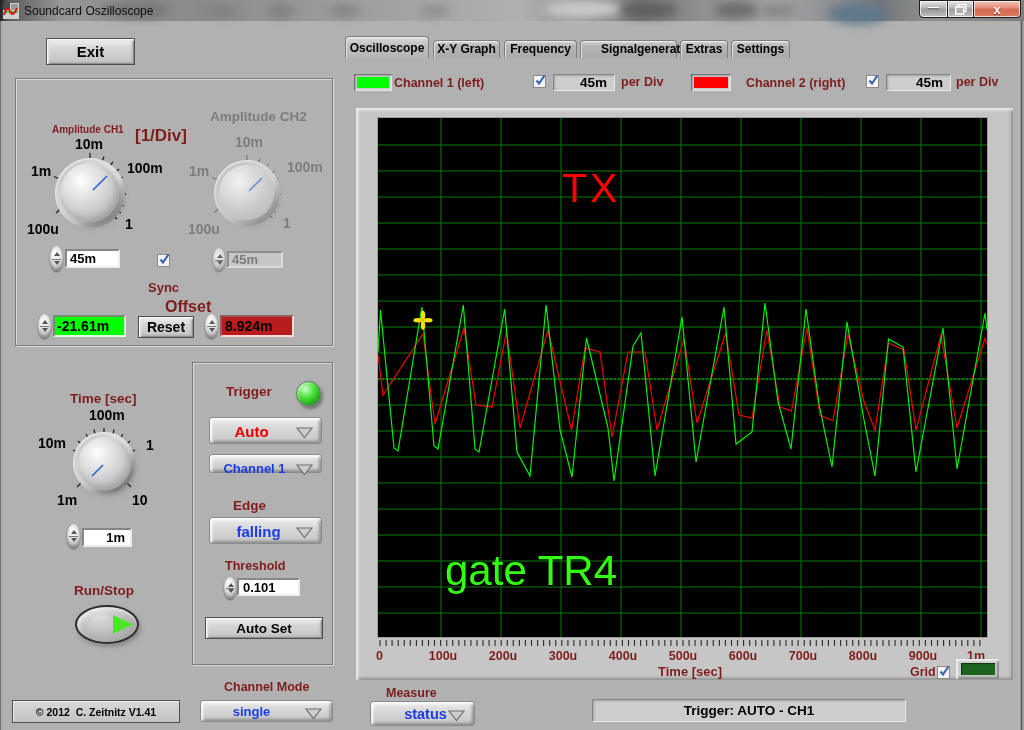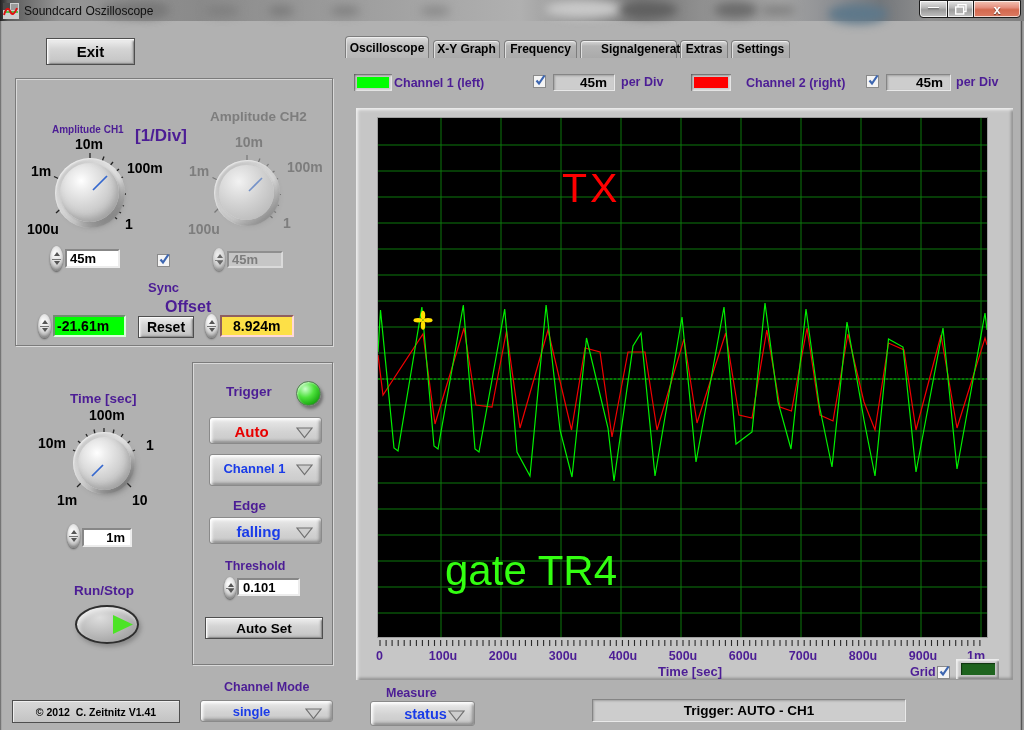--- a/index.html
+++ b/index.html
@@ -30,21 +30,21 @@
 .spin .d{position:absolute;left:3.5px;bottom:6px;width:0;height:0;border-left:3px solid transparent;border-right:3px solid transparent;border-top:4px solid #555;}
 .grpbox{position:absolute;box-sizing:border-box;border:1px solid #7b7b7b;box-shadow:inset 1px 1px 0 #d9d9d9, 1px 1px 0 #d9d9d9;}
 .cb{position:absolute;width:13px;height:13px;background:#f4f4f4;border:1px solid #8a8a8a;box-sizing:border-box;}
 .cb svg{position:absolute;left:0;top:-2px;}
 
 .ring{position:absolute;border-radius:50%;background:linear-gradient(135deg,#cecece 20%,#e9e9e9 45%,#f2f2f2 60%,#bfbfbf 85%);box-shadow:inset 1px 1px 2px rgba(255,255,255,.7), inset -2px -3px 4px rgba(100,100,100,.4);}
 .ball{position:absolute;border-radius:50%;background:radial-gradient(circle at 36% 30%,#ffffff 0%,#efefef 16%,#dcdcdc 38%,#cbcbcb 58%,#b4b4b4 82%,#a0a0a0 100%);box-shadow:3px 4px 6px rgba(70,70,70,.5),inset -3px -4px 6px rgba(120,120,120,.35);}
 .ball.dis{background:radial-gradient(circle at 36% 30%,#f2f2f2 0%,#e2e2e2 22%,#d2d2d2 45%,#c2c2c2 70%,#b0b0b0 100%);box-shadow:3px 4px 6px rgba(90,90,90,.35);}
 .klbl{position:absolute;font-weight:bold;font-size:14px;color:#000;white-space:nowrap;}
 .klbl.g{color:#7d7d7d;}
-.lbl{position:absolute;font-weight:bold;color:#4c1d95;white-space:nowrap;}
+.lbl{position:absolute;font-weight:bold;color:#7f1d1d;white-space:nowrap;}
 
 .tab{position:absolute;box-sizing:border-box;border:1px solid #7d7d7d;border-bottom:none;border-radius:4px 4px 0 0;background:linear-gradient(180deg,#d8d8d8,#b4b4b4 30%,#aaaaaa);box-shadow:inset 0 1px 0 #efefef,inset 1px 0 0 #e0e0e0;text-align:center;font-weight:bold;font-size:13px;color:#000;}
 .tab.active{background:linear-gradient(180deg,#dedede,#bebebe 40%,#b6b6b6);height:22px;z-index:3;}
 
 .swatch{position:absolute;box-sizing:border-box;background:#c9c9c9;box-shadow:inset 1px 1px 2px rgba(60,60,60,.8),inset -1px -1px 2px rgba(255,255,255,.9);}
 .swatch .inner{position:absolute;left:3px;top:3px;right:3px;bottom:3px;}
 .sunkbox{position:absolute;box-sizing:border-box;background:#cdcdcd;border:1px solid;border-color:#858585 #e9e9e9 #e9e9e9 #858585;box-shadow:inset 1px 1px 2px rgba(120,120,120,.5);}
 </style>
 </head>
 <body>
@@ -166,21 +166,21 @@
 <div class="spin" style="left:38px;top:314px;width:13px;height:24px;">
     <div class="u"></div>
     <div class="d"></div>
   </div>
 <div class="whitebox" style="left:53px;top:315px;width:73px;height:22px;line-height:19px;padding-left:2px;background:#00ff00;border-color:#6f8f6f #d9ffd9 #d9ffd9 #6f8f6f;font-size:14px;">-21.61m</div>
 <div class="btn3d" style="left:138px;top:316px;width:56px;height:22px;font-size:14px;font-weight:bold;line-height:21px;">Reset</div>
 <div class="spin" style="left:205px;top:314px;width:13px;height:24px;">
     <div class="u"></div>
     <div class="d"></div>
   </div>
-<div class="whitebox" style="left:220px;top:315px;width:74px;height:22px;line-height:19px;padding-left:11px;background:#fde047;border-color:#8f5f5f #ffd9d9 #ffd9d9 #8f5f5f;font-size:14px;">8.924m</div>
+<div class="whitebox" style="left:220px;top:315px;width:74px;height:22px;line-height:19px;padding-left:3px;background:#b91c1c;border-color:#8f5f5f #ffd9d9 #ffd9d9 #8f5f5f;font-size:14px;">8.924m</div>
 
 <div class="lbl" style="left:70px;top:391px;font-size:13.5px;">Time [sec]</div>
 <svg class="abs" style="left:66px;top:425px;" width="80" height="80" viewBox="0 0 80 80">
   <g stroke="#222" stroke-width="1.3">
     <line x1="38" y1="3" x2="38" y2="10"></line>
     <line x1="28" y1="4.5" x2="29.5" y2="11"></line>
     <line x1="48" y1="4.5" x2="46.5" y2="11"></line>
     <line x1="57" y1="9" x2="53.5" y2="14.5"></line>
     <line x1="64" y1="16" x2="59" y2="20.5"></line>
     <line x1="69" y1="25" x2="62.5" y2="28"></line>
@@ -213,21 +213,21 @@
   </svg>
 
 <div class="grpbox" style="left:192px;top:362px;width:141px;height:303px;"></div>
 <div class="lbl" style="left:226px;top:384px;font-size:13.5px;">Trigger</div>
 <div class="abs" style="left:296px;top:381px;width:23px;height:23px;border-radius:50%;background:radial-gradient(circle at 36% 30%,#ccffcc,#4de23c 40%,#1fae16 72%,#0b7a08 95%);border:1px solid #567a56;box-shadow:2px 3px 3px rgba(90,90,90,.7),inset 1px 1px 2px rgba(255,255,255,.6);"></div>
 <div class="dd" style="left:209px;top:417px;width:113px;height:27px;"><span class="b" style="font-size:15px;color:#e80000;line-height:27px;margin-right:28px;">Auto</span><div class="ddtri" style="right:8px;top:9px;">
       <svg width="17" height="12">
         <path d="M1 1 L16 1 L8.5 10.5 Z" fill="#cdcdcd" stroke="#707070" stroke-width="1.2"></path>
       </svg>
     </div></div>
-<div class="dd" style="left:209px;top:454px;width:113px;height:32px;"><span class="b" style="font-size:13px;color:#1a3ce8;line-height:27px;margin-right:22px;">Channel 1</span><div class="ddtri" style="right:8px;top:9px;">
+<div class="dd" style="left:209px;top:454px;width:113px;height:19px;"><span class="b" style="font-size:13px;color:#1a3ce8;line-height:27px;margin-right:22px;">Channel 1</span><div class="ddtri" style="right:8px;top:9px;">
       <svg width="17" height="12">
         <path d="M1 1 L16 1 L8.5 10.5 Z" fill="#cdcdcd" stroke="#707070" stroke-width="1.2"></path>
       </svg>
     </div></div>
 <div class="lbl" style="left:233px;top:498px;font-size:13.5px;">Edge</div>
 <div class="dd" style="left:209px;top:517px;width:113px;height:27px;"><span class="b" style="font-size:15px;color:#1a3ce8;line-height:27px;margin-right:14px;">falling</span><div class="ddtri" style="right:8px;top:9px;">
       <svg width="17" height="12">
         <path d="M1 1 L16 1 L8.5 10.5 Z" fill="#cdcdcd" stroke="#707070" stroke-width="1.2"></path>
       </svg>
     </div></div>

